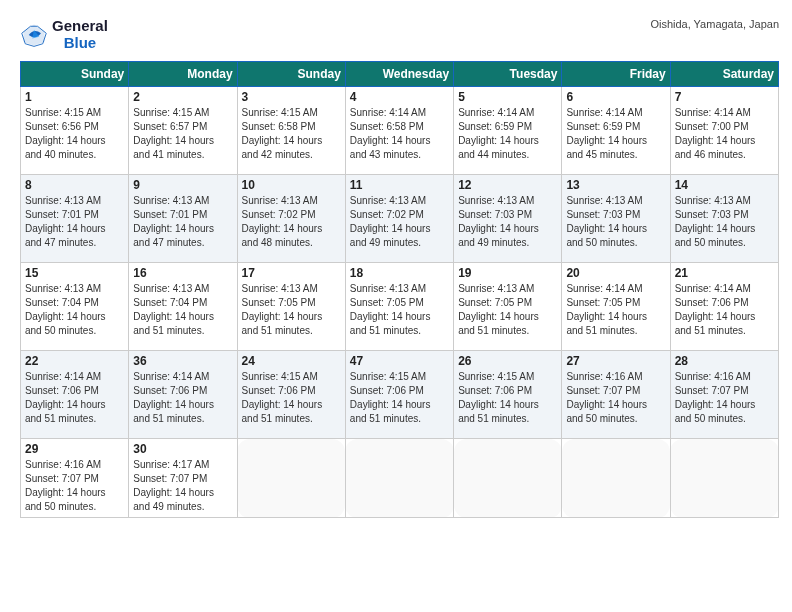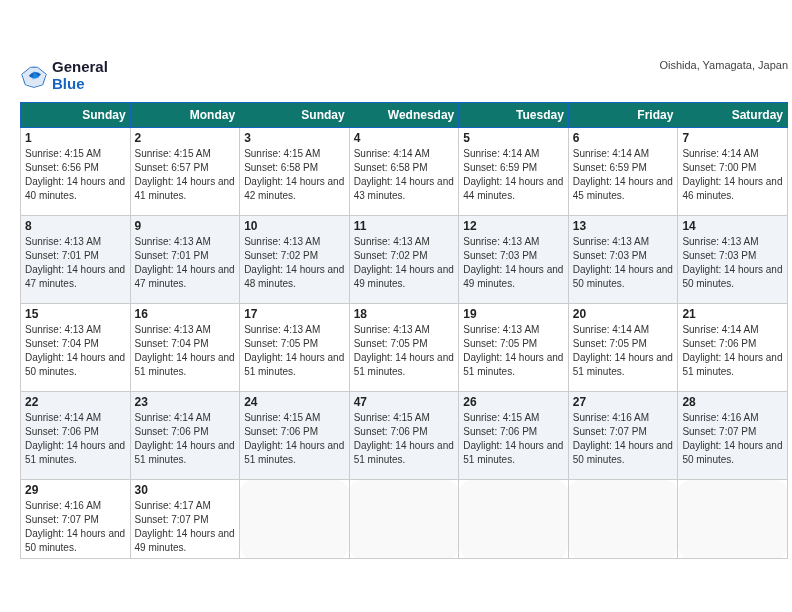--- a/index.html
+++ b/index.html
@@ -6,43 +6,42 @@
     body {
       font-family: Arial, sans-serif;
       background: #fff;
       width: 792px;
       height: 612px;
       overflow: hidden;
     }
     .page {
       width: 792px;
       height: 479px;
-      padding: 18px 4px 14px 20px;
+      padding: 18px 13px 14px 20px;
       display: flex;
       flex-direction: column;
-      margin-top: 41px;
     }
     .header {
       display: flex;
       justify-content: space-between;
       align-items: flex-start;
       margin-bottom: 10px;
     }
     .logo {
       display: flex;
       align-items: center;
       gap: 4px;
     }
     .logo-text {
       font-size: 15px;
       font-weight: bold;
       color: #1a1a2e;
       line-height: 1.1;
     }
-    .logo-blue { color: #1565c0; }
+    .logo-blue { color: #1565c0; text-align: center; }
     .logo-icon {
       width: 28px;
       height: 28px;
     }
     .title-block {
       text-align: right;
     }
     .main-title {
       font-size: 32px;
       font-weight: bold;
@@ -313,21 +312,21 @@
         <tr>
           <td>
         <span class="day-num">22</span>
         <div class="day-info">
           Sunrise: 4:14 AM<br>
           Sunset: 7:06 PM<br>
           Daylight: 14 hours and 51 minutes.
         </div>
       </td>
           <td>
-        <span class="day-num">23</span>
+        <span class="day-num">36</span>
         <div class="day-info">
           Sunrise: 4:14 AM<br>
           Sunset: 7:06 PM<br>
           Daylight: 14 hours and 51 minutes.
         </div>
       </td>
           <td>
         <span class="day-num">24</span>
         <div class="day-info">
           Sunrise: 4:15 AM<br>

